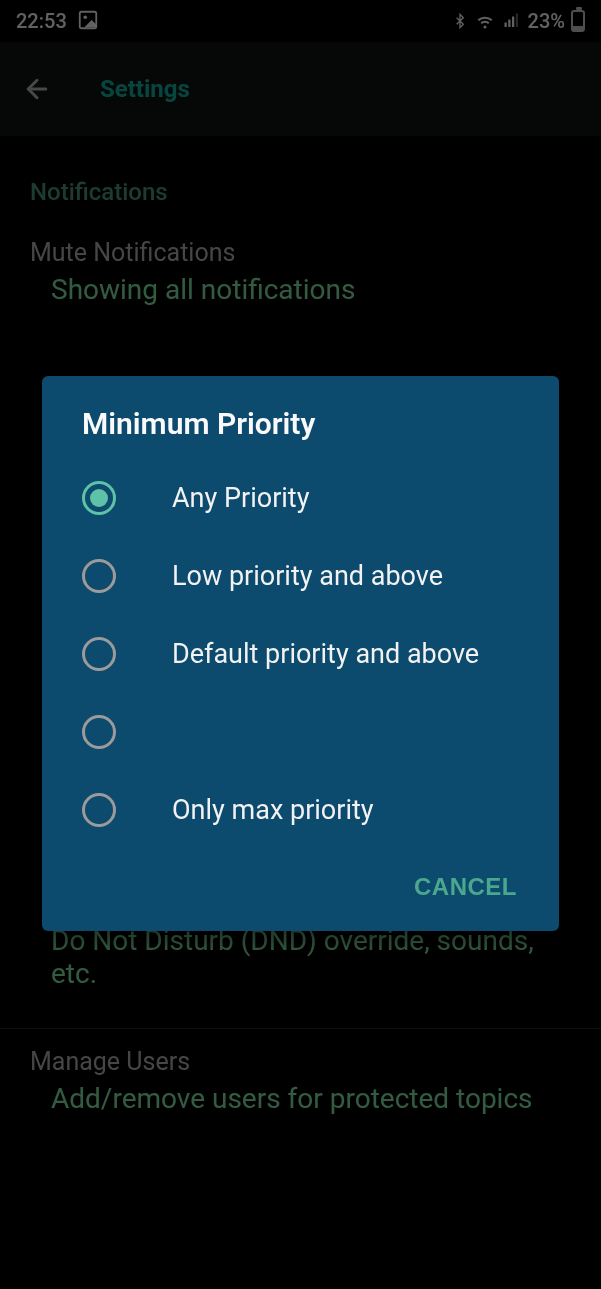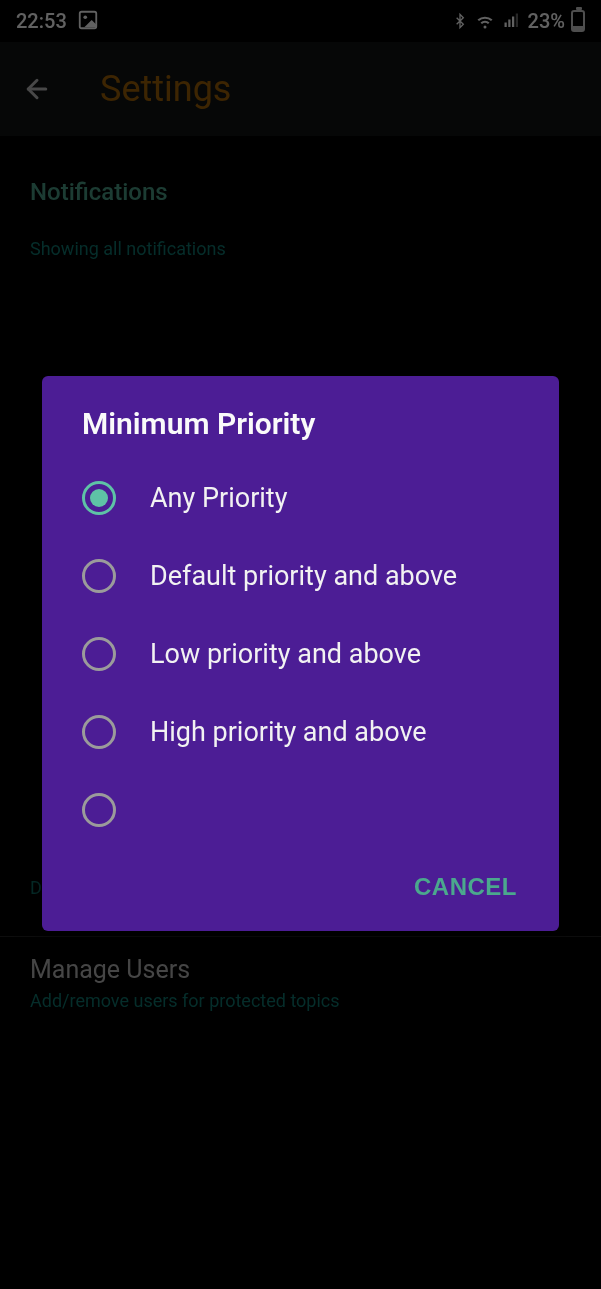--- a/index.html
+++ b/index.html
@@ -23,57 +23,57 @@
 
   
   .app-bar {
     height: 94px;
     background: #111314;
     display: flex;
     align-items: center;
     padding: 0 22px;
     gap: 48px;
   }
-  .app-bar .title { font-size: 36px; font-weight: 400; color: #a16207; }
+  .app-bar .title { font-size: 24px; font-weight: 700; color: #14b8a6; }
   .back-arrow svg { display:block; }
 
   
   .content { padding: 0; }
   .section-header {
     padding: 42px 30px 14px 30px;
     font-size: 24px;
     font-weight: 500;
     color: #4b9e87;
   }
   .setting-item { padding: 18px 30px; cursor: pointer; }
   .setting-title { font-size: 25px; color: #b8b8b8; margin-bottom: 6px; }
-  .setting-sub   { font-size: 18px; color: #0f766e; }
+  .setting-sub   { font-size: 28px; color: #86efac; margin-left: 21px; }
 
   .divider { height: 1px; background: #222; margin-top: 20px; }
 
   
   .scrim {
     position: absolute; inset: 0; background: rgba(0,0,0,0.62);
   }
   .dialog {
     position: absolute;
     left: 42px; right: 42px; top: 376px;
-    background: #4c1d95;
+    background: #0c4a6e;
     border-radius: 6px;
     padding: 30px 0 24px 0;
     box-shadow: 0 8px 24px rgba(0,0,0,0.5);
   }
   .dialog-title {
     font-size: 30px;
     font-weight: 600;
     color: #fafafa;
     padding: 0 40px 18px 40px;
   }
   .radio-row {
-    display: flex; align-items: center; gap: 34px;
+    display: flex; align-items: center; gap: 56px;
     padding: 22px 40px;
     cursor: pointer;
   }
   .radio-outer {
     width: 34px; height: 34px; border-radius: 50%;
     border: 3px solid #9b9b9b;
     display: flex; align-items: center; justify-content: center;
     flex: 0 0 34px;
   }
   .radio-row.selected .radio-outer { border-color: #5ec3a6; }
@@ -147,20 +147,21 @@
         <path d="M19 12H5"></path>
         <path d="M12 19l-7-7 7-7"></path>
       </svg>
   </span>
   <span class="title">Settings</span>
 </div>
 
 <div class="content">
   <div class="section-header">Notifications</div>
   <div class="setting-item">
+    <div class="setting-title">Mute Notifications</div>
     <div class="setting-sub">Showing all notifications</div>
   </div>
   <div style="height:600px"></div>
   <div class="setting-item" style="padding-top:0">
     <div class="setting-sub">Do Not Disturb (DND) override, sounds, etc.</div>
   </div>
   <div class="divider"></div>
   <div class="setting-item">
     <div class="setting-title">Manage Users</div>
     <div class="setting-sub">Add/remove users for protected topics</div>
@@ -172,30 +173,30 @@
   <div class="dialog-title">Minimum Priority</div>
 
   <div class="radio-row selected">
     <span class="radio-outer">
         <span class="radio-inner"></span>
       </span>
     <span class="radio-label">Any Priority</span>
   </div>
   <div class="radio-row">
     <span class="radio-outer"></span>
+    <span class="radio-label">Low priority and above</span>
+  </div>
+  <div class="radio-row">
+    <span class="radio-outer"></span>
     <span class="radio-label">Default priority and above</span>
   </div>
   <div class="radio-row">
     <span class="radio-outer"></span>
-    <span class="radio-label">Low priority and above</span>
-  </div>
-  <div class="radio-row">
-    <span class="radio-outer"></span>
-    <span class="radio-label">High priority and above</span>
-  </div>
-  <div class="radio-row">
-    <span class="radio-outer"></span>
+  </div>
+  <div class="radio-row">
+    <span class="radio-outer"></span>
+    <span class="radio-label">Only max priority</span>
   </div>
 
   <div class="dialog-actions">
     <button class="cancel-btn">CANCEL</button>
   </div>
 </div>
 
 </body></html>

